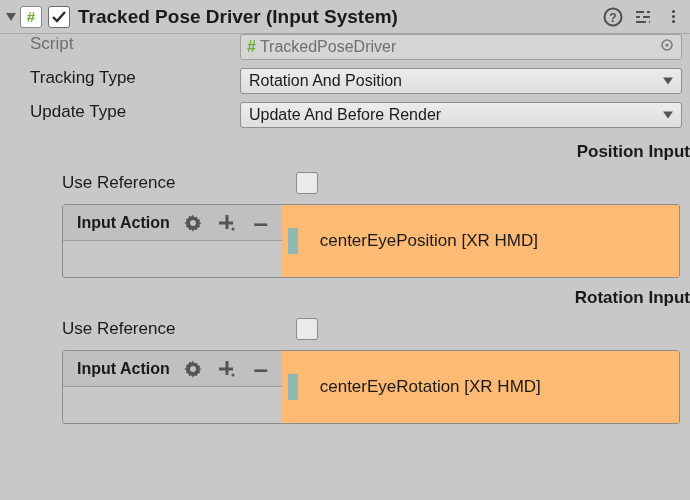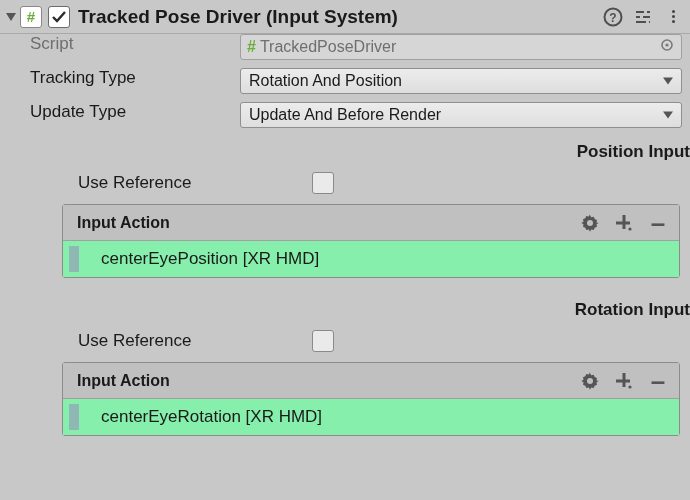--- a/index.html
+++ b/index.html
@@ -84,46 +84,46 @@
   .dropdown .caret {
     position: absolute; right: 8px; top: 50%; transform: translateY(-50%);
     width: 0; height: 0;
     border-left: 5px solid transparent;
     border-right: 5px solid transparent;
     border-top: 7px solid #555;
   }
 
   .section-heading { font-weight: 700; font-size: 17px; padding: 6px 0 4px 30px; text-align: right; }
 
-  .sub-row { display: flex; align-items: center; height: 34px; padding-left: 62px; margin-left: 16px; }
+  .sub-row { display: flex; align-items: center; height: 34px; padding-left: 62px; }
   .sub-label { width: 234px; font-size: 17px; }
   .checkbox {
     width: 22px; height: 22px;
     background: #eaeaea;
     border: 1px solid #8a8a8a; border-radius: 3px;
   }
 
   .action-box {
-    margin: 4px 10px 16px 62px;
+    margin: 4px 10px 4px 62px;
     border: 1px solid #8c8c8c; border-radius: 3px;
     height: 74px;
-    display: flex; flex-direction: column;
+    display: flex; flex-direction: row;
   }
   .action-head {
     height: 36px; background: #c0c0c0;
     border-bottom: 1px solid #a0a0a0;
     display: flex; align-items: center;
     padding: 0 10px 0 14px;
     font-weight: 700; font-size: 16px;
   }
   .action-head .spacer { flex: 1; }
   .action-ico { width: 22px; height: 22px; display: flex; align-items: center; justify-content: center; color: #555; margin-left: 12px; }
   .action-ico svg { width: 20px; height: 20px; fill: #555; }
   .minus { font-size: 26px; color: #555; line-height: 0; }
-  .action-body { flex: 1; background: #86efac; display: flex; align-items: center; }
+  .action-body { flex: 1; background: #fdba74; display: flex; align-items: center; }
   .drag-handle { width: 10px; height: 26px; background: #8fb7b3; margin-left: 6px; }
   .action-binding { margin-left: 22px; font-size: 17px; }
 </style>
 </head>
 <body>
 
 <div class="panel">
 
   <div class="header">
     <div class="foldout"></div>

